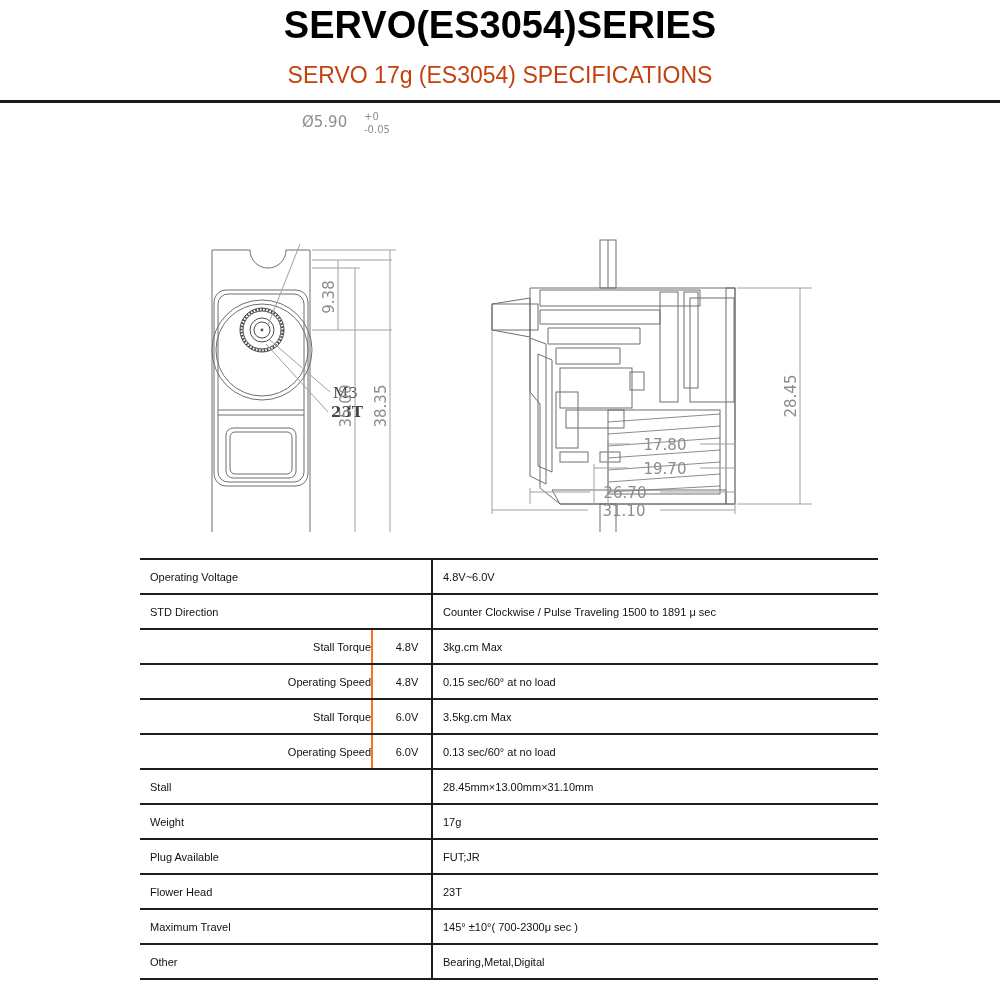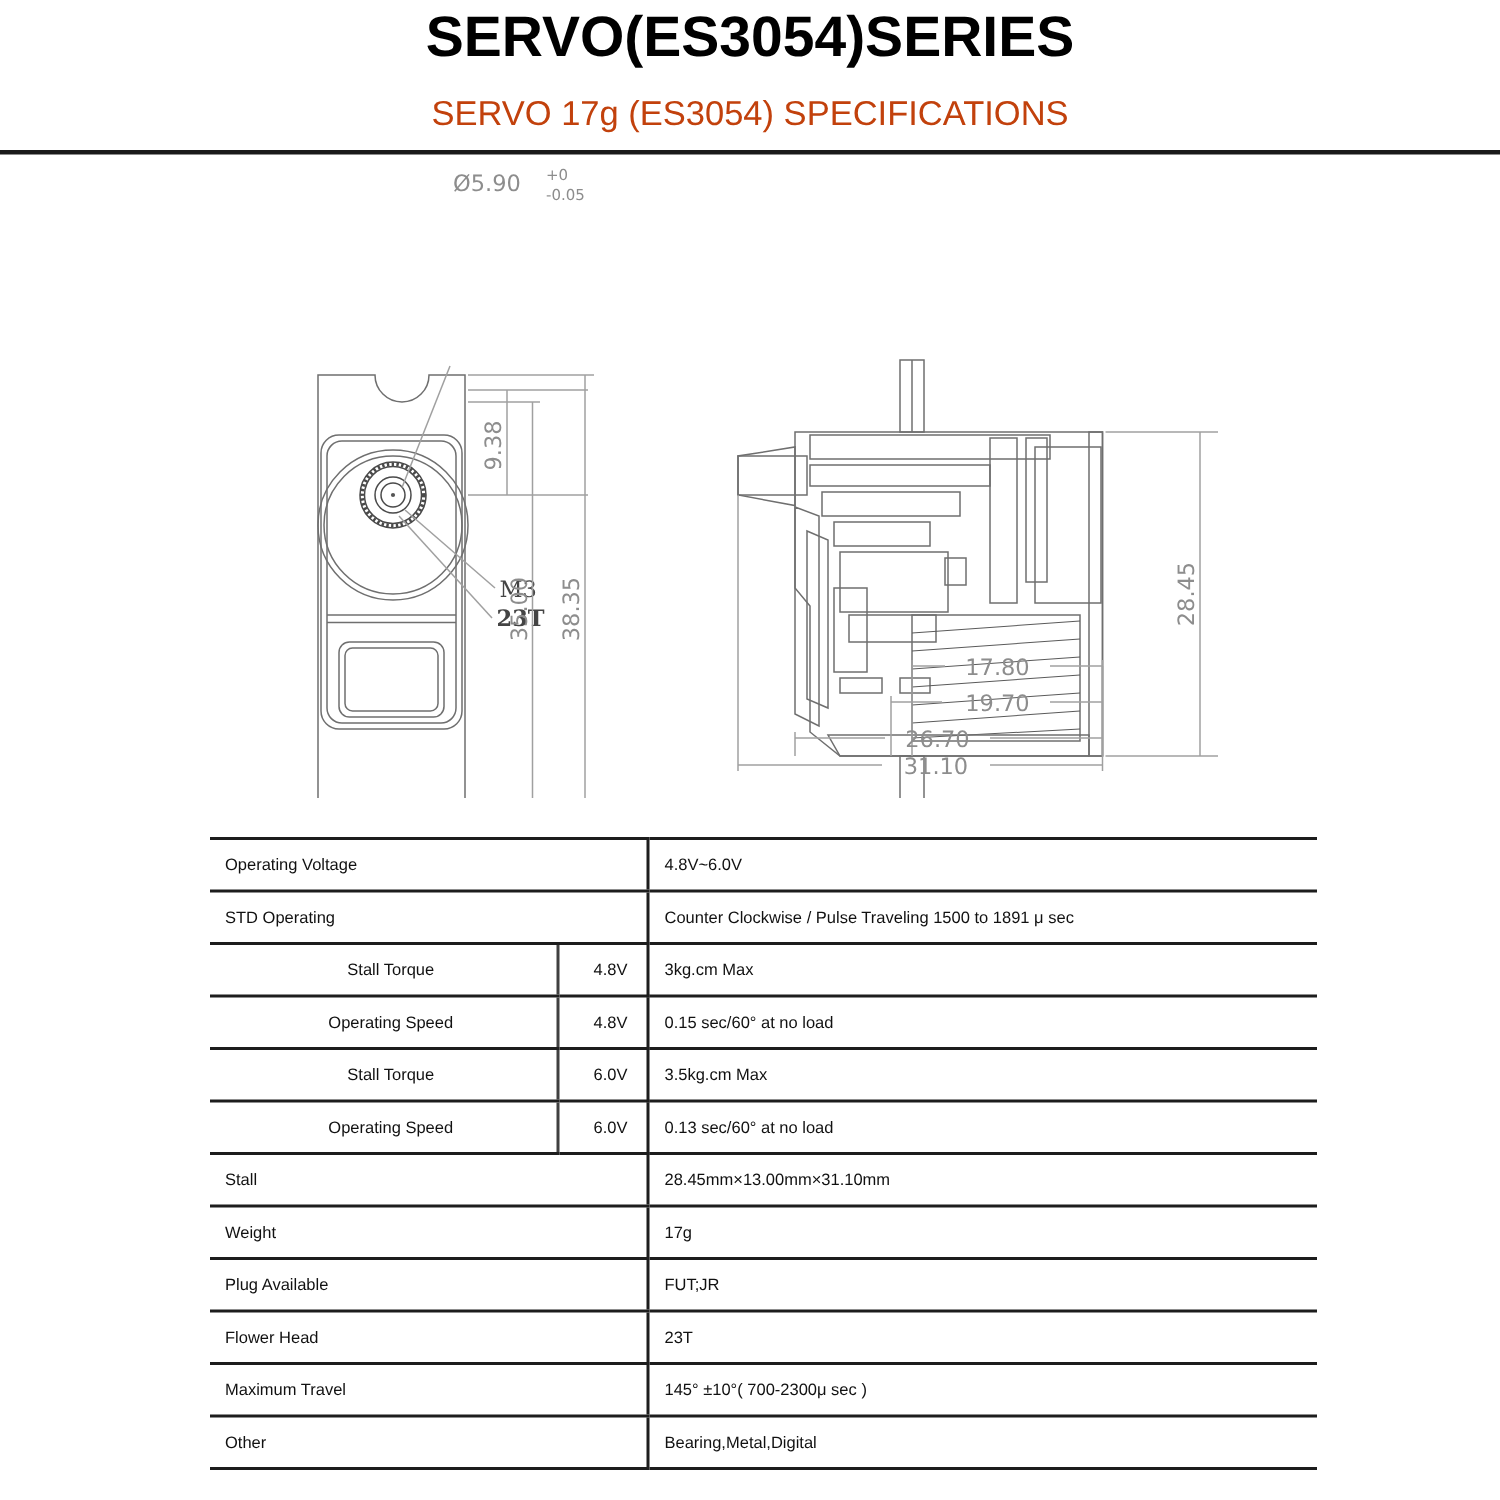--- a/index.html
+++ b/index.html
@@ -62,23 +62,23 @@
   }
   .spec-table tr { height: 35px; }
   .spec-table td {
     border-top: 2px solid #1d1d1d;
     border-bottom: 2px solid #1d1d1d;
     padding: 0 0 0 10px;
     vertical-align: middle;
     color: #111;
     white-space: nowrap;
   }
-  .c-label { width: 232px; text-align: center; }
+  .c-label { width: 232px; text-align: right; }
   .c-cond  { width: 60px;  text-align: center; padding-left: 0;
-             border-left: 2px solid #404040; border-right: 2px solid #1d1d1d; border-radius: 15px; }
+             border-left: 2px solid #f97316; border-right: 2px solid #1d1d1d; border-radius: 15px; }
   .c-val   { text-align: left; padding-left: 0;
              border-left: 2px solid #1d1d1d; }
   .c-label-span { width: 292px; text-align: left; }
 </style>
 </head>
 <body>
 
 <div class="page">
 
   <div class="title-main">SERVO(ES3054)SERIES</div>
@@ -253,21 +253,21 @@
     </svg>
   </div>
 
   <table class="spec-table">
     <tbody>
       <tr>
         <td class="c-label-span" colspan="2">Operating Voltage</td>
         <td class="c-val">4.8V~6.0V</td>
       </tr>
       <tr>
-        <td class="c-label-span" colspan="2">STD Operating</td>
+        <td class="c-label-span" colspan="2">STD Direction</td>
         <td class="c-val">Counter Clockwise / Pulse Traveling 1500 to 1891 μ sec</td>
       </tr>
       <tr>
         <td class="c-label">Stall Torque</td>
         <td class="c-cond">4.8V</td>
         <td class="c-val">3kg.cm Max</td>
       </tr>
       <tr>
         <td class="c-label">Operating Speed</td>
         <td class="c-cond">4.8V</td>

